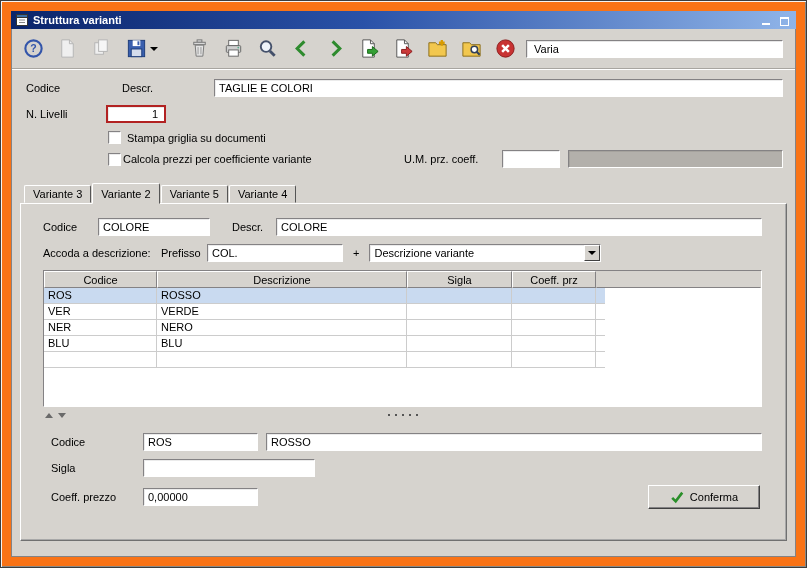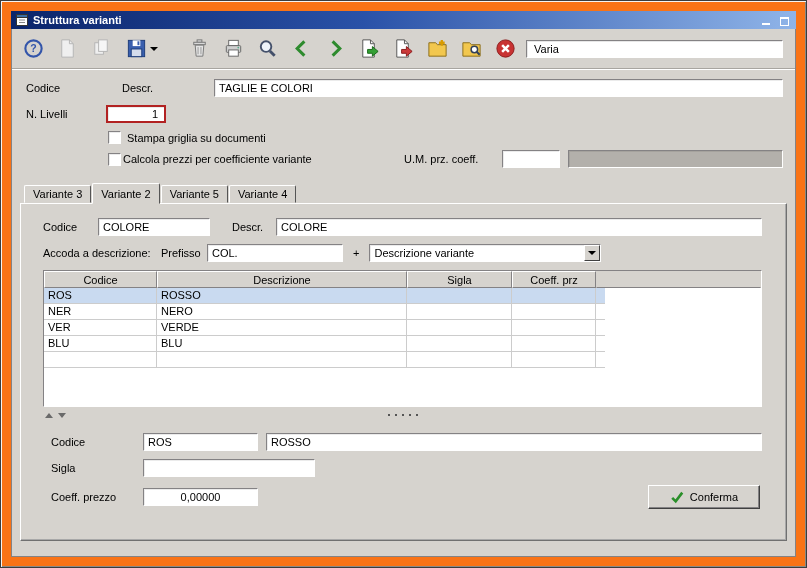--- a/index.html
+++ b/index.html
@@ -33,21 +33,21 @@
 .context-box{margin-left:auto;width:270px;height:18px;background:#fff;
   border:1px solid;border-color:#848284 #fff #fff #848284;box-shadow:inset 1px 1px 0 #00000018;
   display:flex;align-items:center;padding:0 7px}
 
 
 .field{height:18px;border:1px solid;border-color:#848284 #fff #fff #848284;background:#fff;
   font:11px "Liberation Sans",sans-serif;padding:0 4px;color:#000;box-shadow:inset 1px 1px 0 #00000014}
 .field.ro{background:#dedbd6;color:#555}
 .field.red{border:2px solid #b22222;text-align:right;padding-right:6px}
 .field.gray2{background:#b3b0ab}
-.field.rt{text-align:center}
+.field.rt{text-align:left}
 .lbl{white-space:nowrap}
 .btn{background:#d6d3ce;border:1px solid;border-color:#fff #404040 #404040 #fff;
   box-shadow:inset -1px -1px 0 #848284;display:inline-flex;align-items:center;justify-content:center;
   font:11px "Liberation Sans",sans-serif;cursor:default}
 .checkbox{width:13px;height:13px;background:#fff;border:1px solid;border-color:#848284 #fff #fff #848284;
   box-shadow:inset 1px 1px 0 #00000014;display:inline-block;flex:0 0 13px}
 
 
 .form{padding:10px 12px 0 14px}
 .frow{display:flex;align-items:center;margin-bottom:8px}
@@ -280,28 +280,28 @@
           <div class="th c4">Coeff. prz</div>
           <div class="th fill"></div>
         </div>
         <div class="tr selected">
           <div class="td c1">ROS</div>
           <div class="td c2">ROSSO</div>
           <div class="td c3"></div>
           <div class="td c4"></div>
         </div>
         <div class="tr">
+          <div class="td c1">VER</div>
+          <div class="td c2">VERDE</div>
+          <div class="td c3"></div>
+          <div class="td c4"></div>
+        </div>
+        <div class="tr">
           <div class="td c1">NER</div>
           <div class="td c2">NERO</div>
-          <div class="td c3"></div>
-          <div class="td c4"></div>
-        </div>
-        <div class="tr">
-          <div class="td c1">VER</div>
-          <div class="td c2">VERDE</div>
           <div class="td c3"></div>
           <div class="td c4"></div>
         </div>
         <div class="tr">
           <div class="td c1">BLU</div>
           <div class="td c2">BLU</div>
           <div class="td c3"></div>
           <div class="td c4"></div>
         </div>
         <div class="tr">

